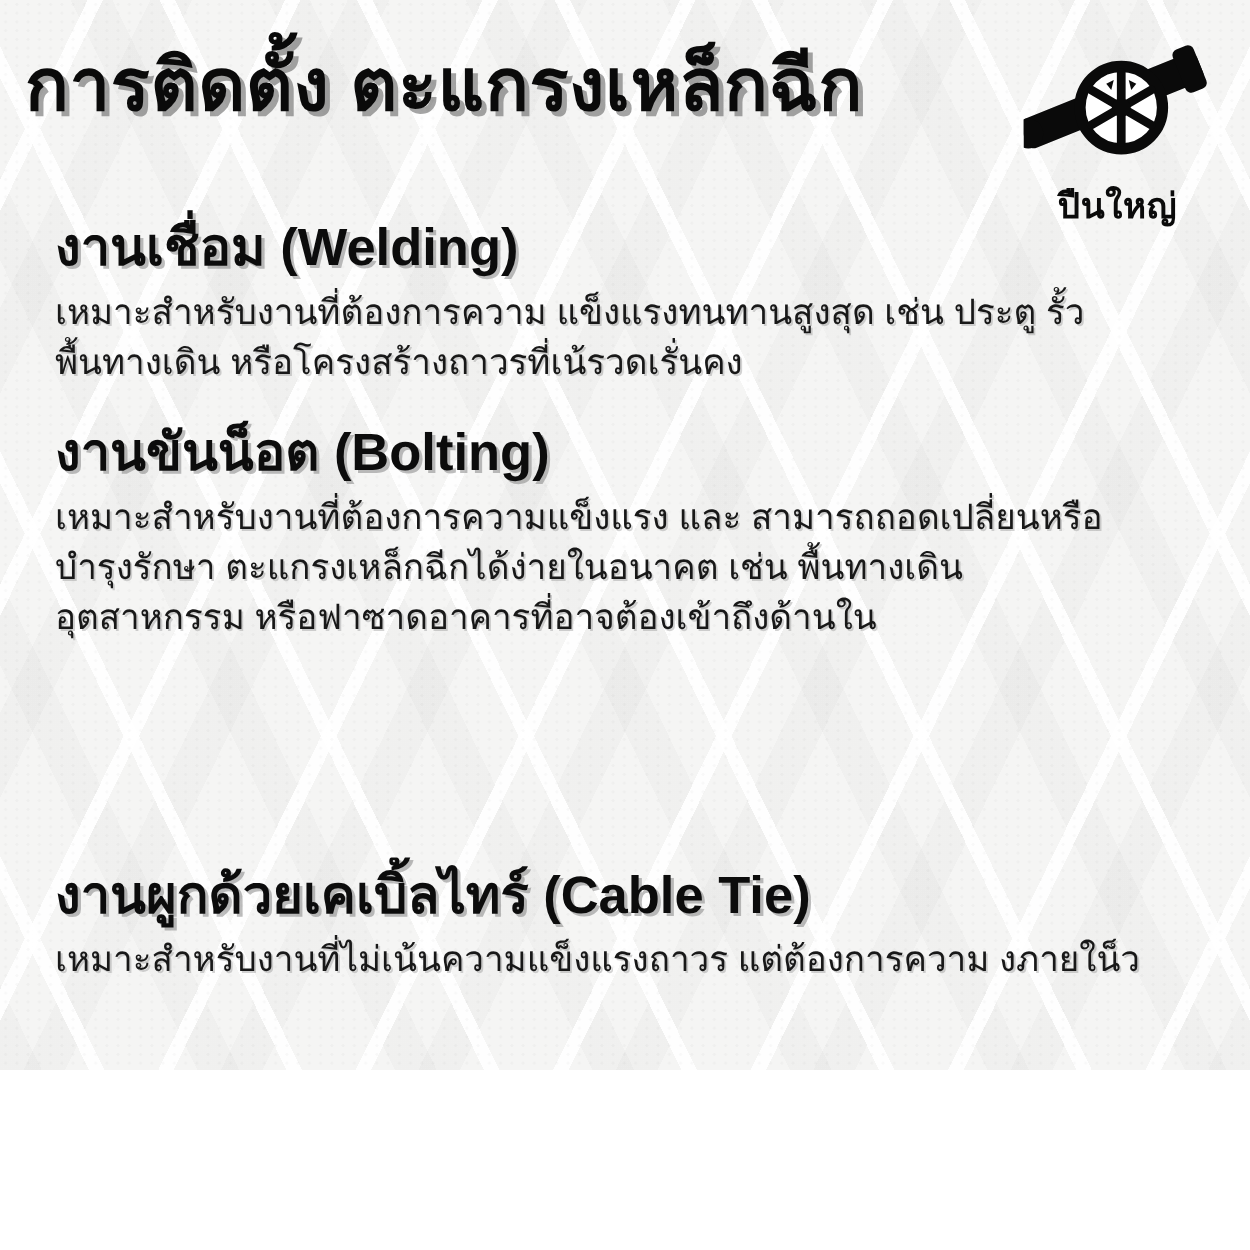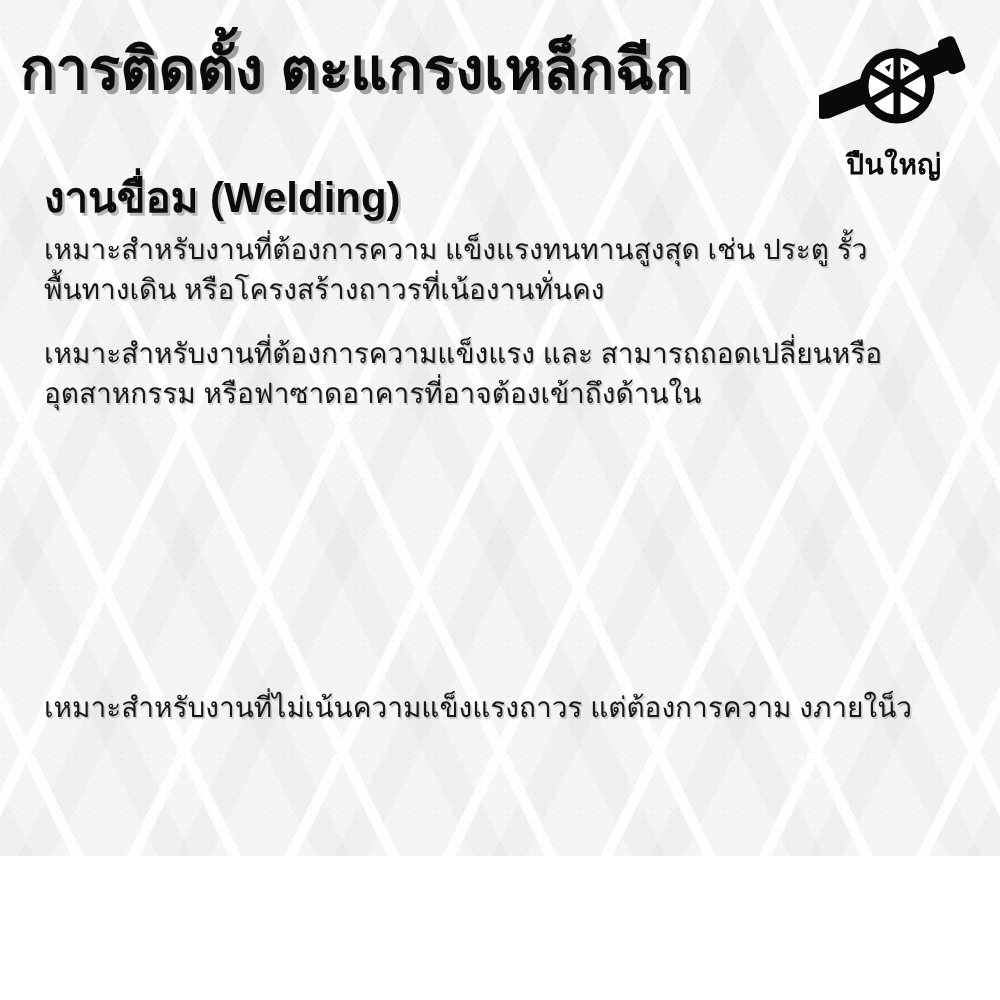--- a/index.html
+++ b/index.html
@@ -126,34 +126,37 @@
       </g>
       <circle cx="78" cy="66" r="7.5" fill="#0a0a0a"></circle>
 
       <polygon points="66,47 72,44 70,52" fill="#0a0a0a"></polygon>
       <polygon points="90,47 84,44 86,52" fill="#0a0a0a"></polygon>
     </svg>
     <div class="logo-brand">ปืนใหญ่</div>
   </div>
 
   <section class="section section-1">
-    <h2 class="section-heading">งานขื่อม (Welding)</h2>
+    <h2 class="section-heading">งานเชื่อม (Welding)</h2>
     <div class="section-body">
       <div class="body-line">เหมาะสำหรับงานที่ต้องการความ แข็งแรงทนทานสูงสุด เช่น ประตู รั้ว</div>
-      <div class="body-line">พื้นทางเดิน หรือโครงสร้างถาวรที่เน้องานทั่นคง</div>
+      <div class="body-line">พื้นทางเดิน หรือโครงสร้างถาวรที่เน้รวดเรั่นคง</div>
     </div>
   </section>
 
   <section class="section section-2">
+    <h2 class="section-heading">งานขันน็อต (Bolting)</h2>
     <div class="section-body">
       <div class="body-line">เหมาะสำหรับงานที่ต้องการความแข็งแรง และ สามารถถอดเปลี่ยนหรือ</div>
+      <div class="body-line">บำรุงรักษา ตะแกรงเหล็กฉีกได้ง่ายในอนาคต เช่น พื้นทางเดิน</div>
       <div class="body-line">อุตสาหกรรม หรือฟาซาดอาคารที่อาจต้องเข้าถึงด้านใน</div>
     </div>
   </section>
 
 
   <section class="section section-4">
+    <h2 class="section-heading">งานผูกด้วยเคเบิ้ลไทร์ (Cable Tie)</h2>
     <div class="section-body">
       <div class="body-line">เหมาะสำหรับงานที่ไม่เน้นความแข็งแรงถาวร แต่ต้องการความ งภายใน็ว</div>
     </div>
   </section>
 
 </div>
 
 </body></html>

